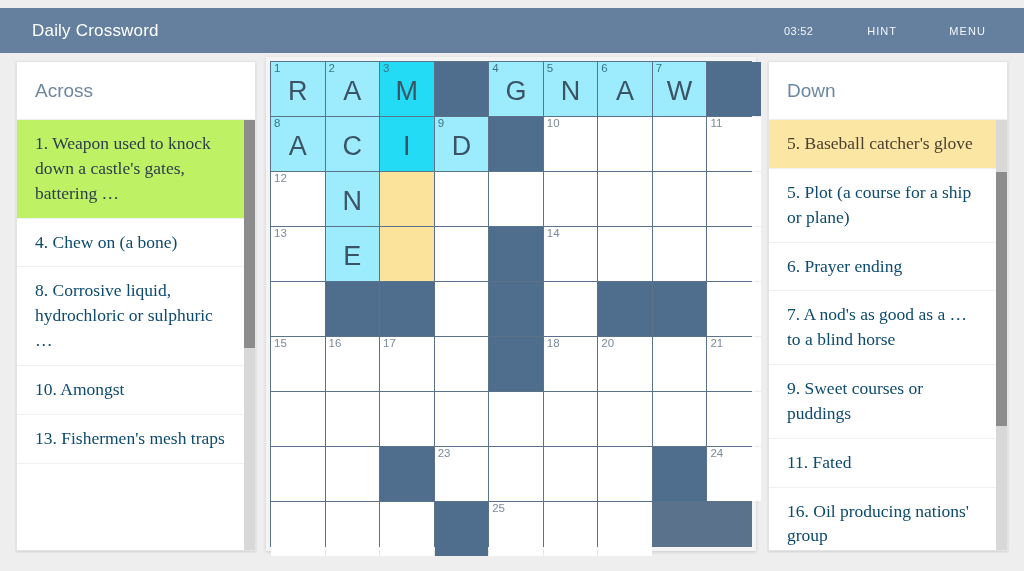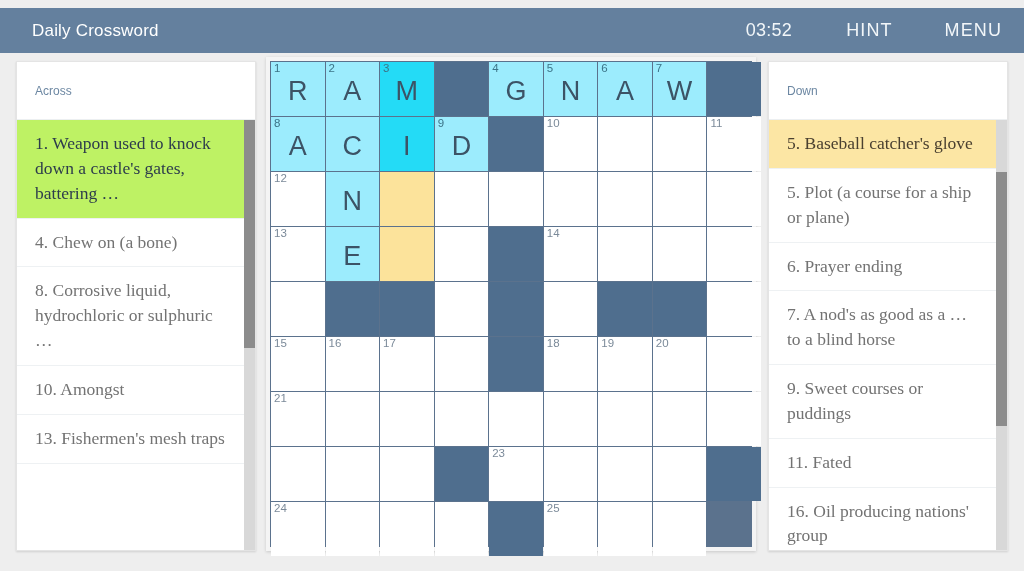--- a/index.html
+++ b/index.html
@@ -17,54 +17,54 @@
   .header {
     position: absolute; left: 0; top: 8px; width: 1024px; height: 45px;
     background: #64809e;
     display: flex; align-items: center;
   }
   .header-title {
     margin-left: 32px; color: #ffffff; font-size: 17px; letter-spacing: .2px;
     font-family: "Liberation Sans", sans-serif; font-weight: 400;
   }
   .header-right { margin-left: auto; display: flex; align-items: center; }
-  .header-right > * { color: #f2f6f9; font-size: 18px; }
+  .header-right > * { color: #f2f6f9; font-size: 11px; }
   .hdr-timer { margin-right: 54px; letter-spacing: .3px; }
   .hdr-hint  { margin-right: 52px; letter-spacing: 1.1px; }
-  .hdr-menu  { margin-right: 22px; letter-spacing: 1.1px; }
+  .hdr-menu  { margin-right: 38px; letter-spacing: 1.1px; }
 
   
   .clue-panel {
     position: absolute; top: 61px; width: 240px; height: 490px;
     background: #ffffff;
     border: 1px solid #e4e4e4;
     box-shadow: 0 1px 2px rgba(0,0,0,.13);
     overflow: hidden;
   }
   .clue-panel.left  { left: 16px; }
   .clue-panel.right { left: 768px; }
 
   .clue-head {
     height: 58px; display: flex; align-items: center;
     padding: 0 0 0 18px;
-    color: #6c87a2; font-size: 12px;
+    color: #6c87a2; font-size: 19px;
     background: #ffffff;
     border-bottom: 1px solid #eceff1;
     font-family: "Liberation Sans", sans-serif;
   }
 
   .clue-list { position: relative; height: 432px; }
 
   .clue-item {
     padding: 11px 22px 12px 18px;
     border-bottom: 1px solid #eef1f3;
     font-family: "Liberation Serif", serif;
     font-size: 17.5px;
     line-height: 1.42;
-    color: #737373;
+    color: #0c4a6e;
   }
   .clue-item.sel-across { background: #bef264; color: #2d3c4c; }
   .clue-item.sel-down   { background: #fce6a4; color: #4a4030; }
 
   
   .sbar { position: absolute; top: 0; right: 0; width: 11px; height: 432px; background: #d8d8d8; }
   .sbar .thumb { position: absolute; left: 0; width: 11px; background: #8c8c8c; }
   .left .sbar .thumb  { top: 0px;  height: 228px; }
   .right .sbar .thumb { top: 52px; height: 254px; }
 
@@ -235,23 +235,20 @@
         <div class="cell">
           <span class="num">16</span>
         </div>
         <div class="cell">
           <span class="num">17</span>
         </div>
         <div class="cell"></div>
         <div class="cell block"></div>
         <div class="cell">
           <span class="num">18</span>
-        </div>
-        <div class="cell">
-          <span class="num">19</span>
         </div>
         <div class="cell">
           <span class="num">20</span>
         </div>
         <div class="cell"></div>
         <div class="cell">
           <span class="num">21</span>
         </div>
         <div class="cell"></div>
         <div class="cell"></div>

